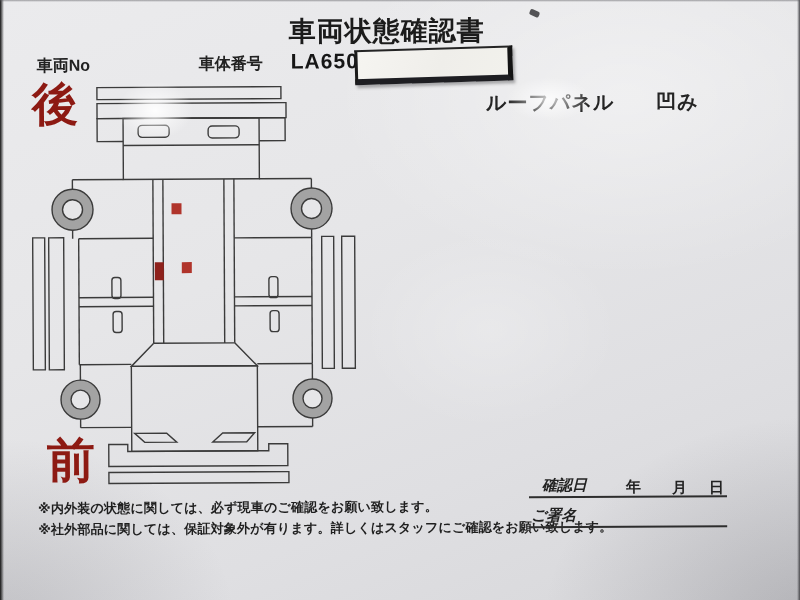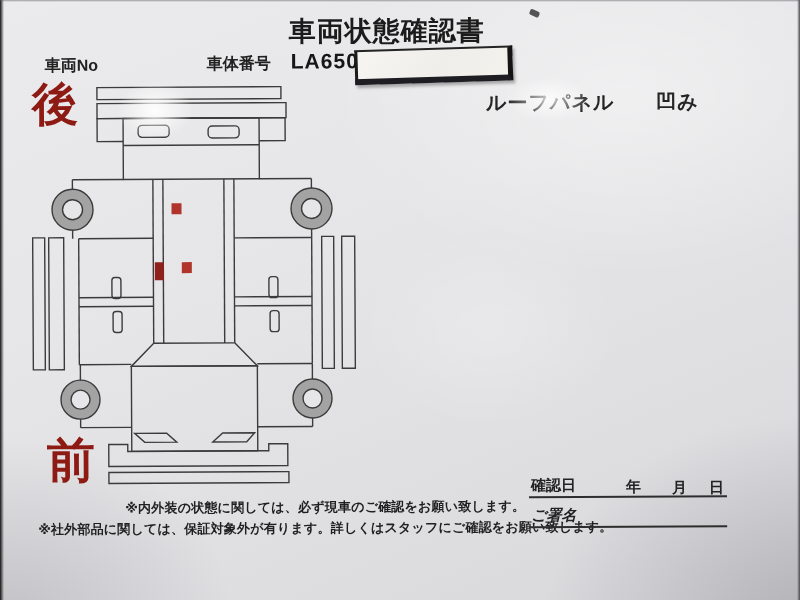--- a/index.html
+++ b/index.html
@@ -5,33 +5,32 @@
   html,body{margin:0;padding:0;background:#777;}
   .photo{
     position:relative;width:800px;height:600px;overflow:hidden;
     background:
       radial-gradient(ellipse 420px 260px at 78% 16%, rgba(255,255,255,.38), rgba(255,255,255,0) 70%),
       radial-gradient(ellipse 380px 300px at 0% 104%, rgba(70,70,78,.20), rgba(70,70,78,0) 62%),
       radial-gradient(ellipse 420px 320px at 102% 104%, rgba(70,70,78,.26), rgba(70,70,78,0) 65%),
       linear-gradient(158deg,#ebebed 0%,#e6e6e8 40%,#dfdfe2 72%,#d7d7da 100%);
     font-family:"Liberation Sans","DejaVu Sans",sans-serif;
     color:#1e1e1e;
-    text-align:center;
   }
   .edge-left{position:absolute;left:0;top:0;width:4px;height:600px;
     background:linear-gradient(to right,#141414,rgba(20,20,20,0));}
   .edge-right{position:absolute;right:0;top:0;width:3px;height:600px;
     background:linear-gradient(to left,#4a4a4e,rgba(74,74,78,0));}
   .edge-top{position:absolute;left:0;top:0;width:800px;height:2px;
     background:linear-gradient(to bottom,rgba(90,90,95,.55),rgba(90,90,95,0));}
   .content{position:absolute;left:0;top:0;width:800px;height:600px;transform:rotate(-.3deg);}
 
   .doc-title{position:absolute;left:290px;top:13px;font-size:27px;font-weight:700;
     letter-spacing:1px;color:#1b1b1b;}
-  .lbl-s{position:absolute;font-size:16px;font-weight:700;color:#222;margin-left:8px;}
+  .lbl-s{position:absolute;font-size:16px;font-weight:700;color:#222;}
   .val-l{position:absolute;font-size:21px;font-weight:600;letter-spacing:1px;color:#161616;}
 
   .sticker{position:absolute;left:356px;top:48px;width:150px;height:27px;
     background:linear-gradient(115deg,#f6f5f1 0%,#efeeea 55%,#f2f1ec 100%);
     border-top:2px solid #242424;border-left:3px solid #1b1b1b;
     border-right:5px solid #141414;border-bottom:6px solid #1e1e22;
     transform:rotate(-1.5deg);box-shadow:2px 3px 3px rgba(40,40,42,.35);}
 
   .roof-note{position:absolute;left:487px;top:90px;display:flex;gap:42px;
     font-size:20px;font-weight:700;color:#242424;letter-spacing:1px;}
@@ -45,21 +44,21 @@
   .diagram svg{display:block;width:340px;height:430px;}
   .marker-layer{position:absolute;left:20px;top:80px;width:340px;height:430px;pointer-events:none;}
   .marker{position:absolute;}
 
   .notes{position:absolute;left:37px;top:496px;font-size:13px;font-weight:700;
     color:#1f1f1f;line-height:21px;letter-spacing:.2px;}
 
   .confirm{position:absolute;left:528px;top:477px;width:198px;font-size:15px;
     font-weight:700;color:#222;}
   .confirm .t{position:absolute;}
-  .cd-label{left:2px;top:0;}
+  .cd-label{left:13px;top:0;font-style:italic;}
   .cd-year{left:97px;top:2px;}
   .cd-month{left:143px;top:3px;}
   .cd-day{left:180px;top:3px;}
   .sig-label{left:2px;top:30px;font-style:italic;}
   .rule{position:absolute;left:0;width:198px;border-bottom:2px solid #2d2d2d;}
   .rule.r1{top:20px;}
   .rule.r2{top:50px;}
 
   .glare{position:absolute;pointer-events:none;border-radius:50%;}
   .g1{left:118px;top:80px;width:76px;height:58px;

